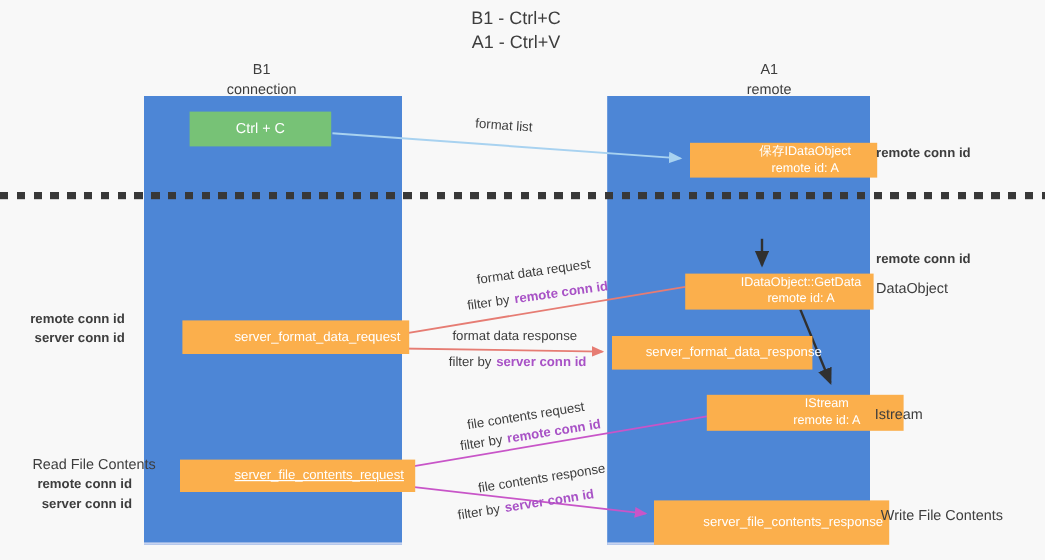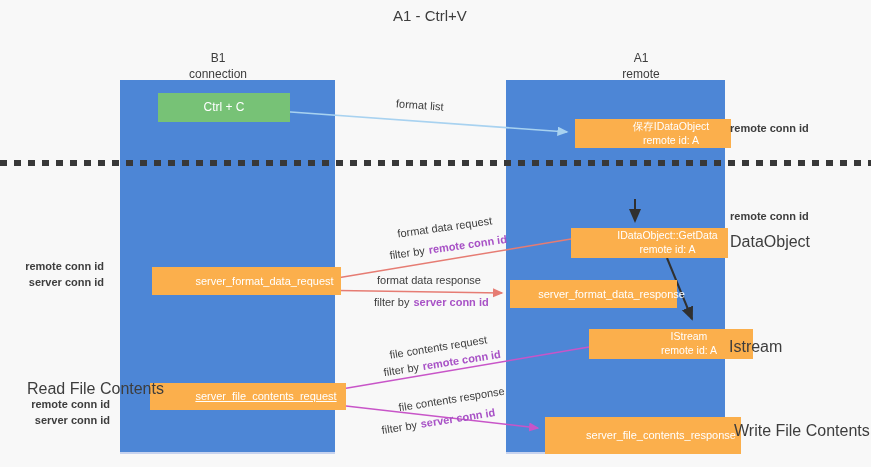--- a/index.html
+++ b/index.html
@@ -21,31 +21,32 @@
     color:#fff;text-align:center;font-size:11px;line-height:1.3;}
   .node.green{background:var(--node-green);font-size:12px;}
   .node.orange{background:var(--node-orange);padding-left:36px;}
   .node .l2{font-size:10.5px;}
   .elabel{font-size:11px;color:var(--text-dark);white-space:nowrap;transform-origin:center;}
   .rot-m8{transform:rotate(-8deg);}
   .rot-m9{transform:rotate(-9deg);}
   .rot-p4{transform:rotate(4deg);}
   .purpletxt{color:var(--text-purple);font-weight:bold;}
   .greentxt{color:var(--text-green);font-weight:bold;}
-  .sidelabel{font-size:16px;color:var(--text-dark);white-space:nowrap;}
+  .sidelabel{font-size:12px;color:var(--text-dark);white-space:nowrap;}
   .sidelabel.small{font-size:11px;}
   .filter .id{margin-left:4px;}
   svg.arrows{left:0;top:0;pointer-events:none;}
 </style>
 </head>
 <body>
 
 <div class="stage">
 
   <div class="abs title">
+    <div>B1 - Ctrl+C</div>
     <div>A1 - Ctrl+V</div>
   </div>
 
   <div class="abs lane-header" style="left:153px;top:51px;">
     <div>B1</div>
     <div>connection</div>
   </div>
   <div class="abs lane-header" style="left:576px;top:51px;">
     <div>A1</div>
     <div>remote</div>
@@ -73,21 +74,21 @@
     <line x1="635" y1="199" x2="635" y2="221" style="stroke:var(--arrow-black);stroke-width:2" marker-end="url(#m-black)"></line>
     <line x1="667" y1="258" x2="692" y2="319" style="stroke:var(--arrow-black);stroke-width:2" marker-end="url(#m-black)"></line>
     <line x1="571" y1="239" x2="313" y2="282" style="stroke:var(--arrow-red);stroke-width:1.5" marker-end="url(#m-red)"></line>
     <line x1="306" y1="290" x2="502" y2="293" style="stroke:var(--arrow-red);stroke-width:1.5" marker-end="url(#m-red)"></line>
     <line x1="589" y1="347" x2="318" y2="393" style="stroke:var(--arrow-magenta);stroke-width:1.5" marker-end="url(#m-magenta)"></line>
     <line x1="311" y1="402" x2="538" y2="428" style="stroke:var(--arrow-magenta);stroke-width:1.5" marker-end="url(#m-magenta)"></line>
   </svg>
 
   <div class="abs divider"></div>
 
-  <div class="abs node green" style="left:158px;top:93px;width:132px;height:29px;justify-content:center;">
+  <div class="abs node green" style="left:158px;top:93px;width:118px;height:29px;justify-content:center;">
     <div>Ctrl + C</div>
   </div>
 
   <div class="abs node orange" style="left:575px;top:119px;width:120px;height:29px;">
     <div class="l2">保存IDataObject</div>
     <div class="l2">remote id: A</div>
   </div>
 
 
   <div class="abs node orange" style="left:571px;top:228px;width:121px;height:30px;">

